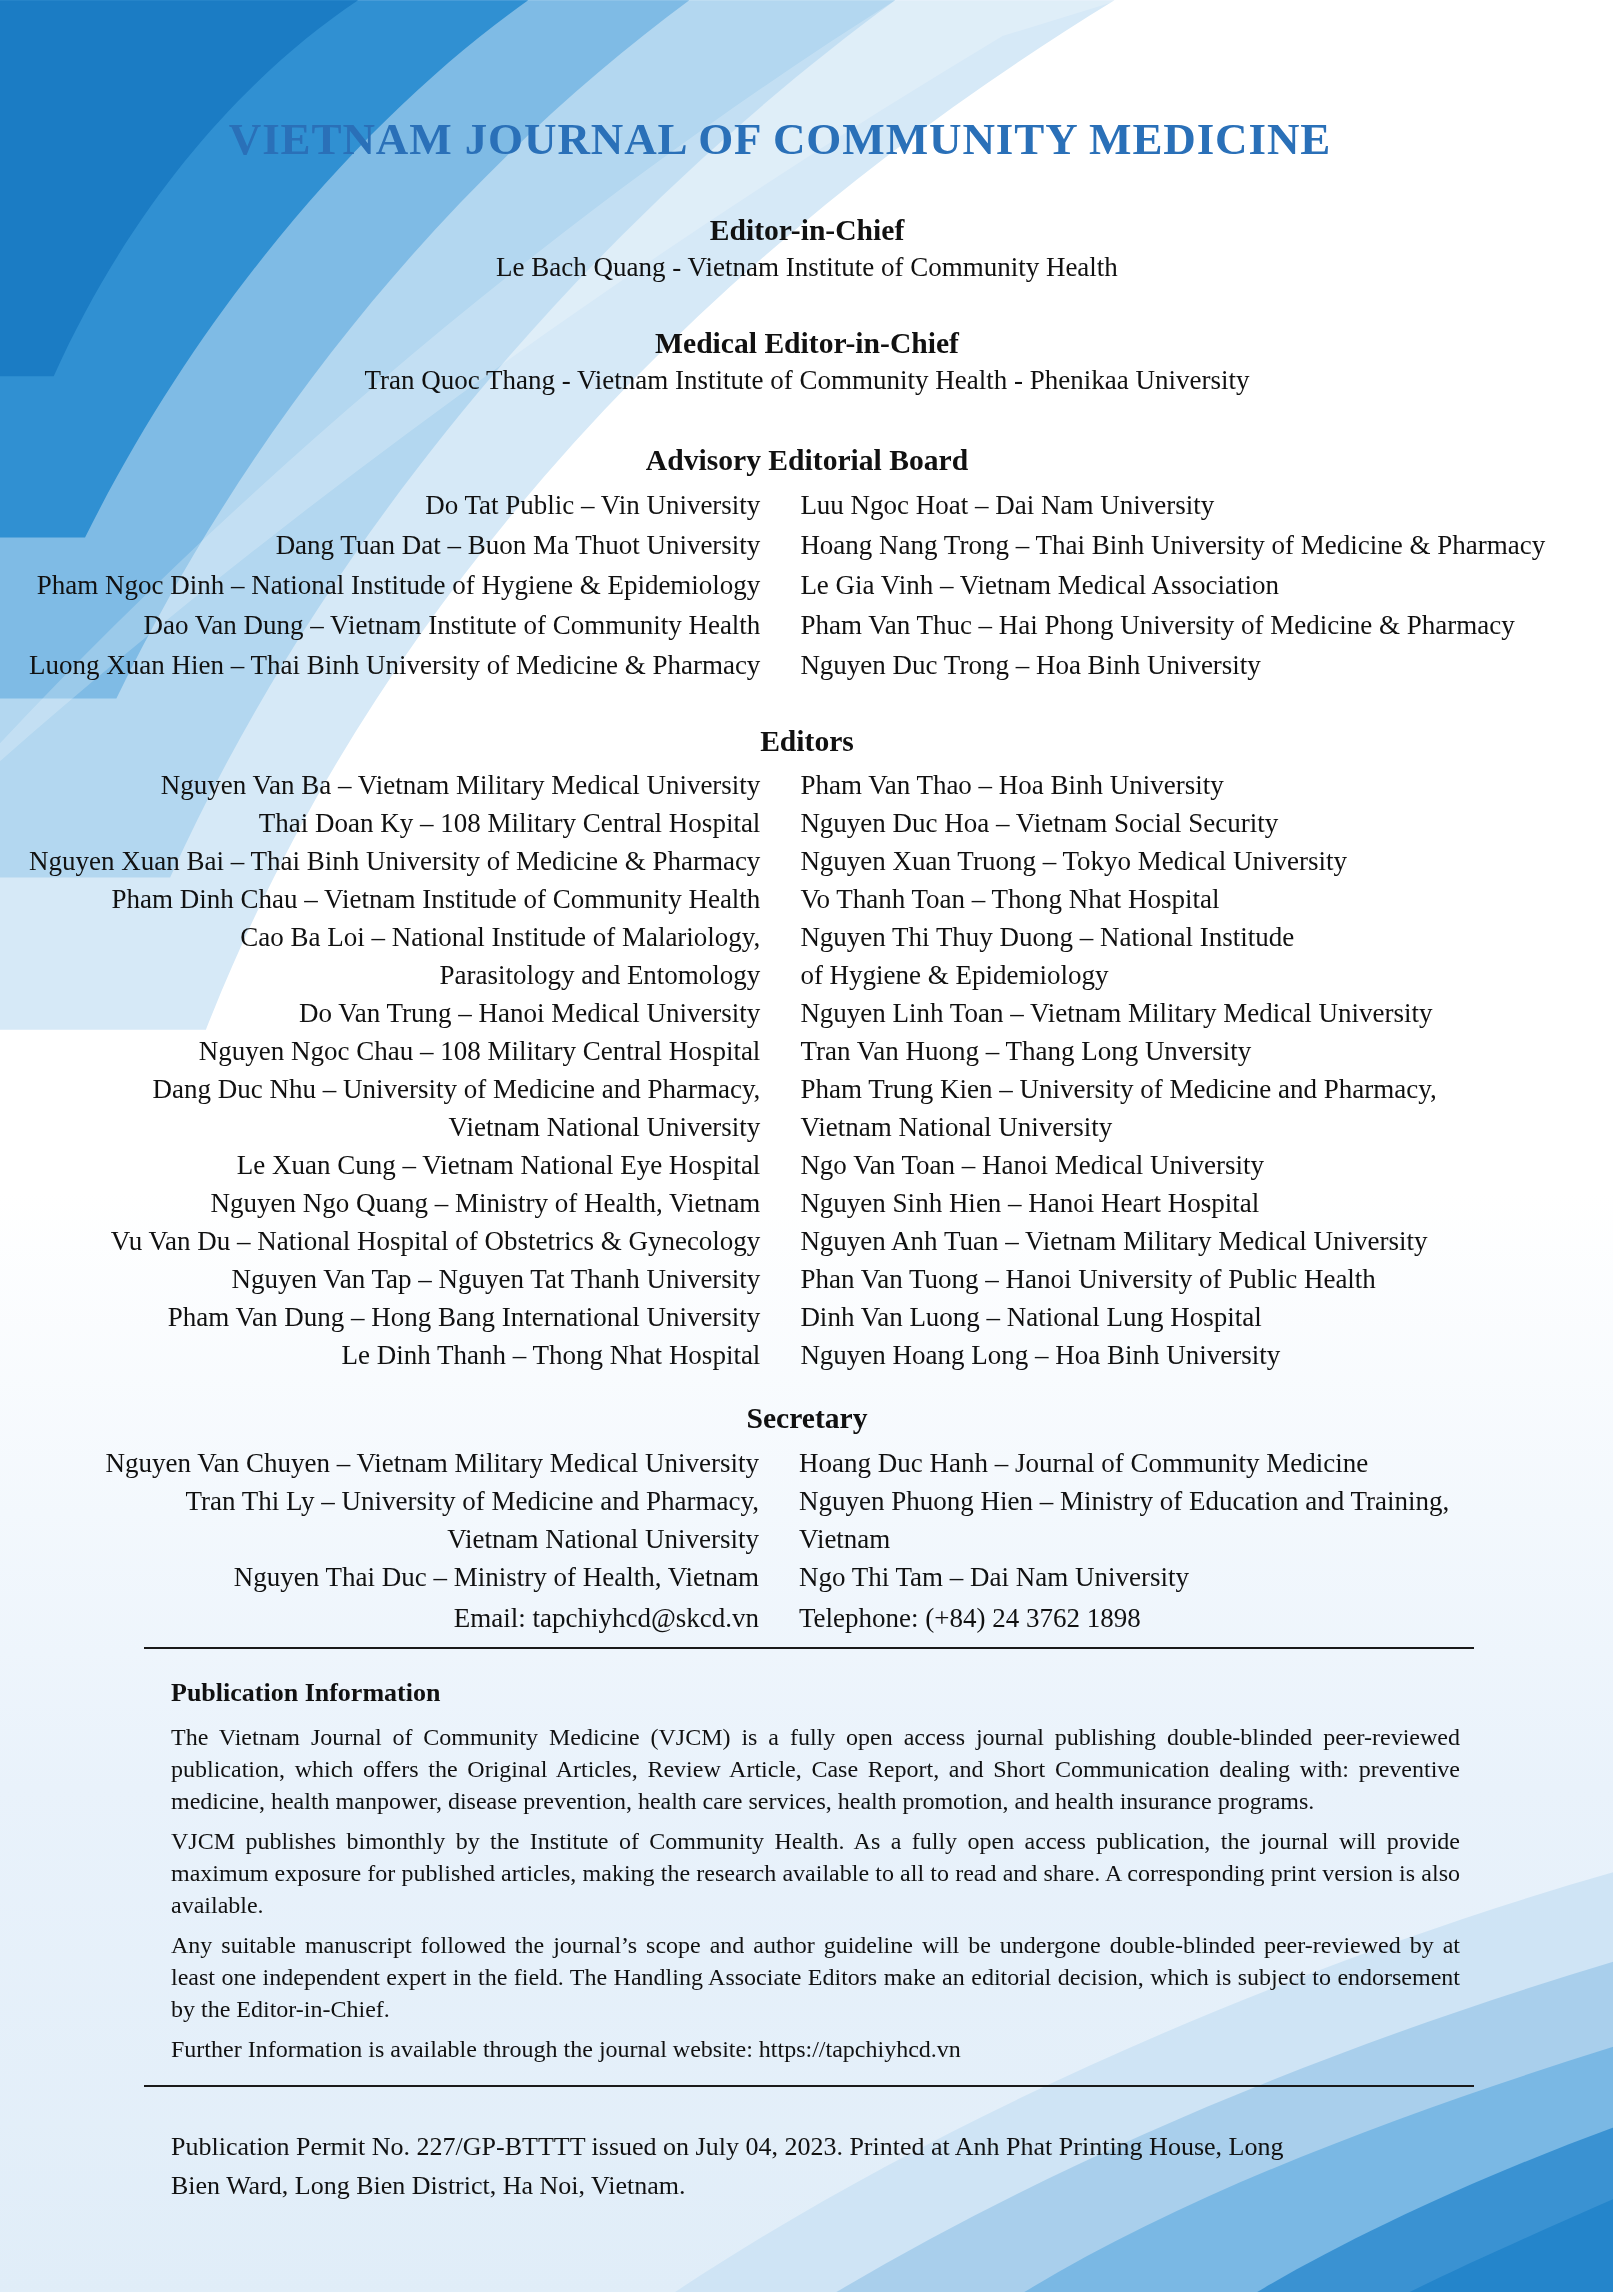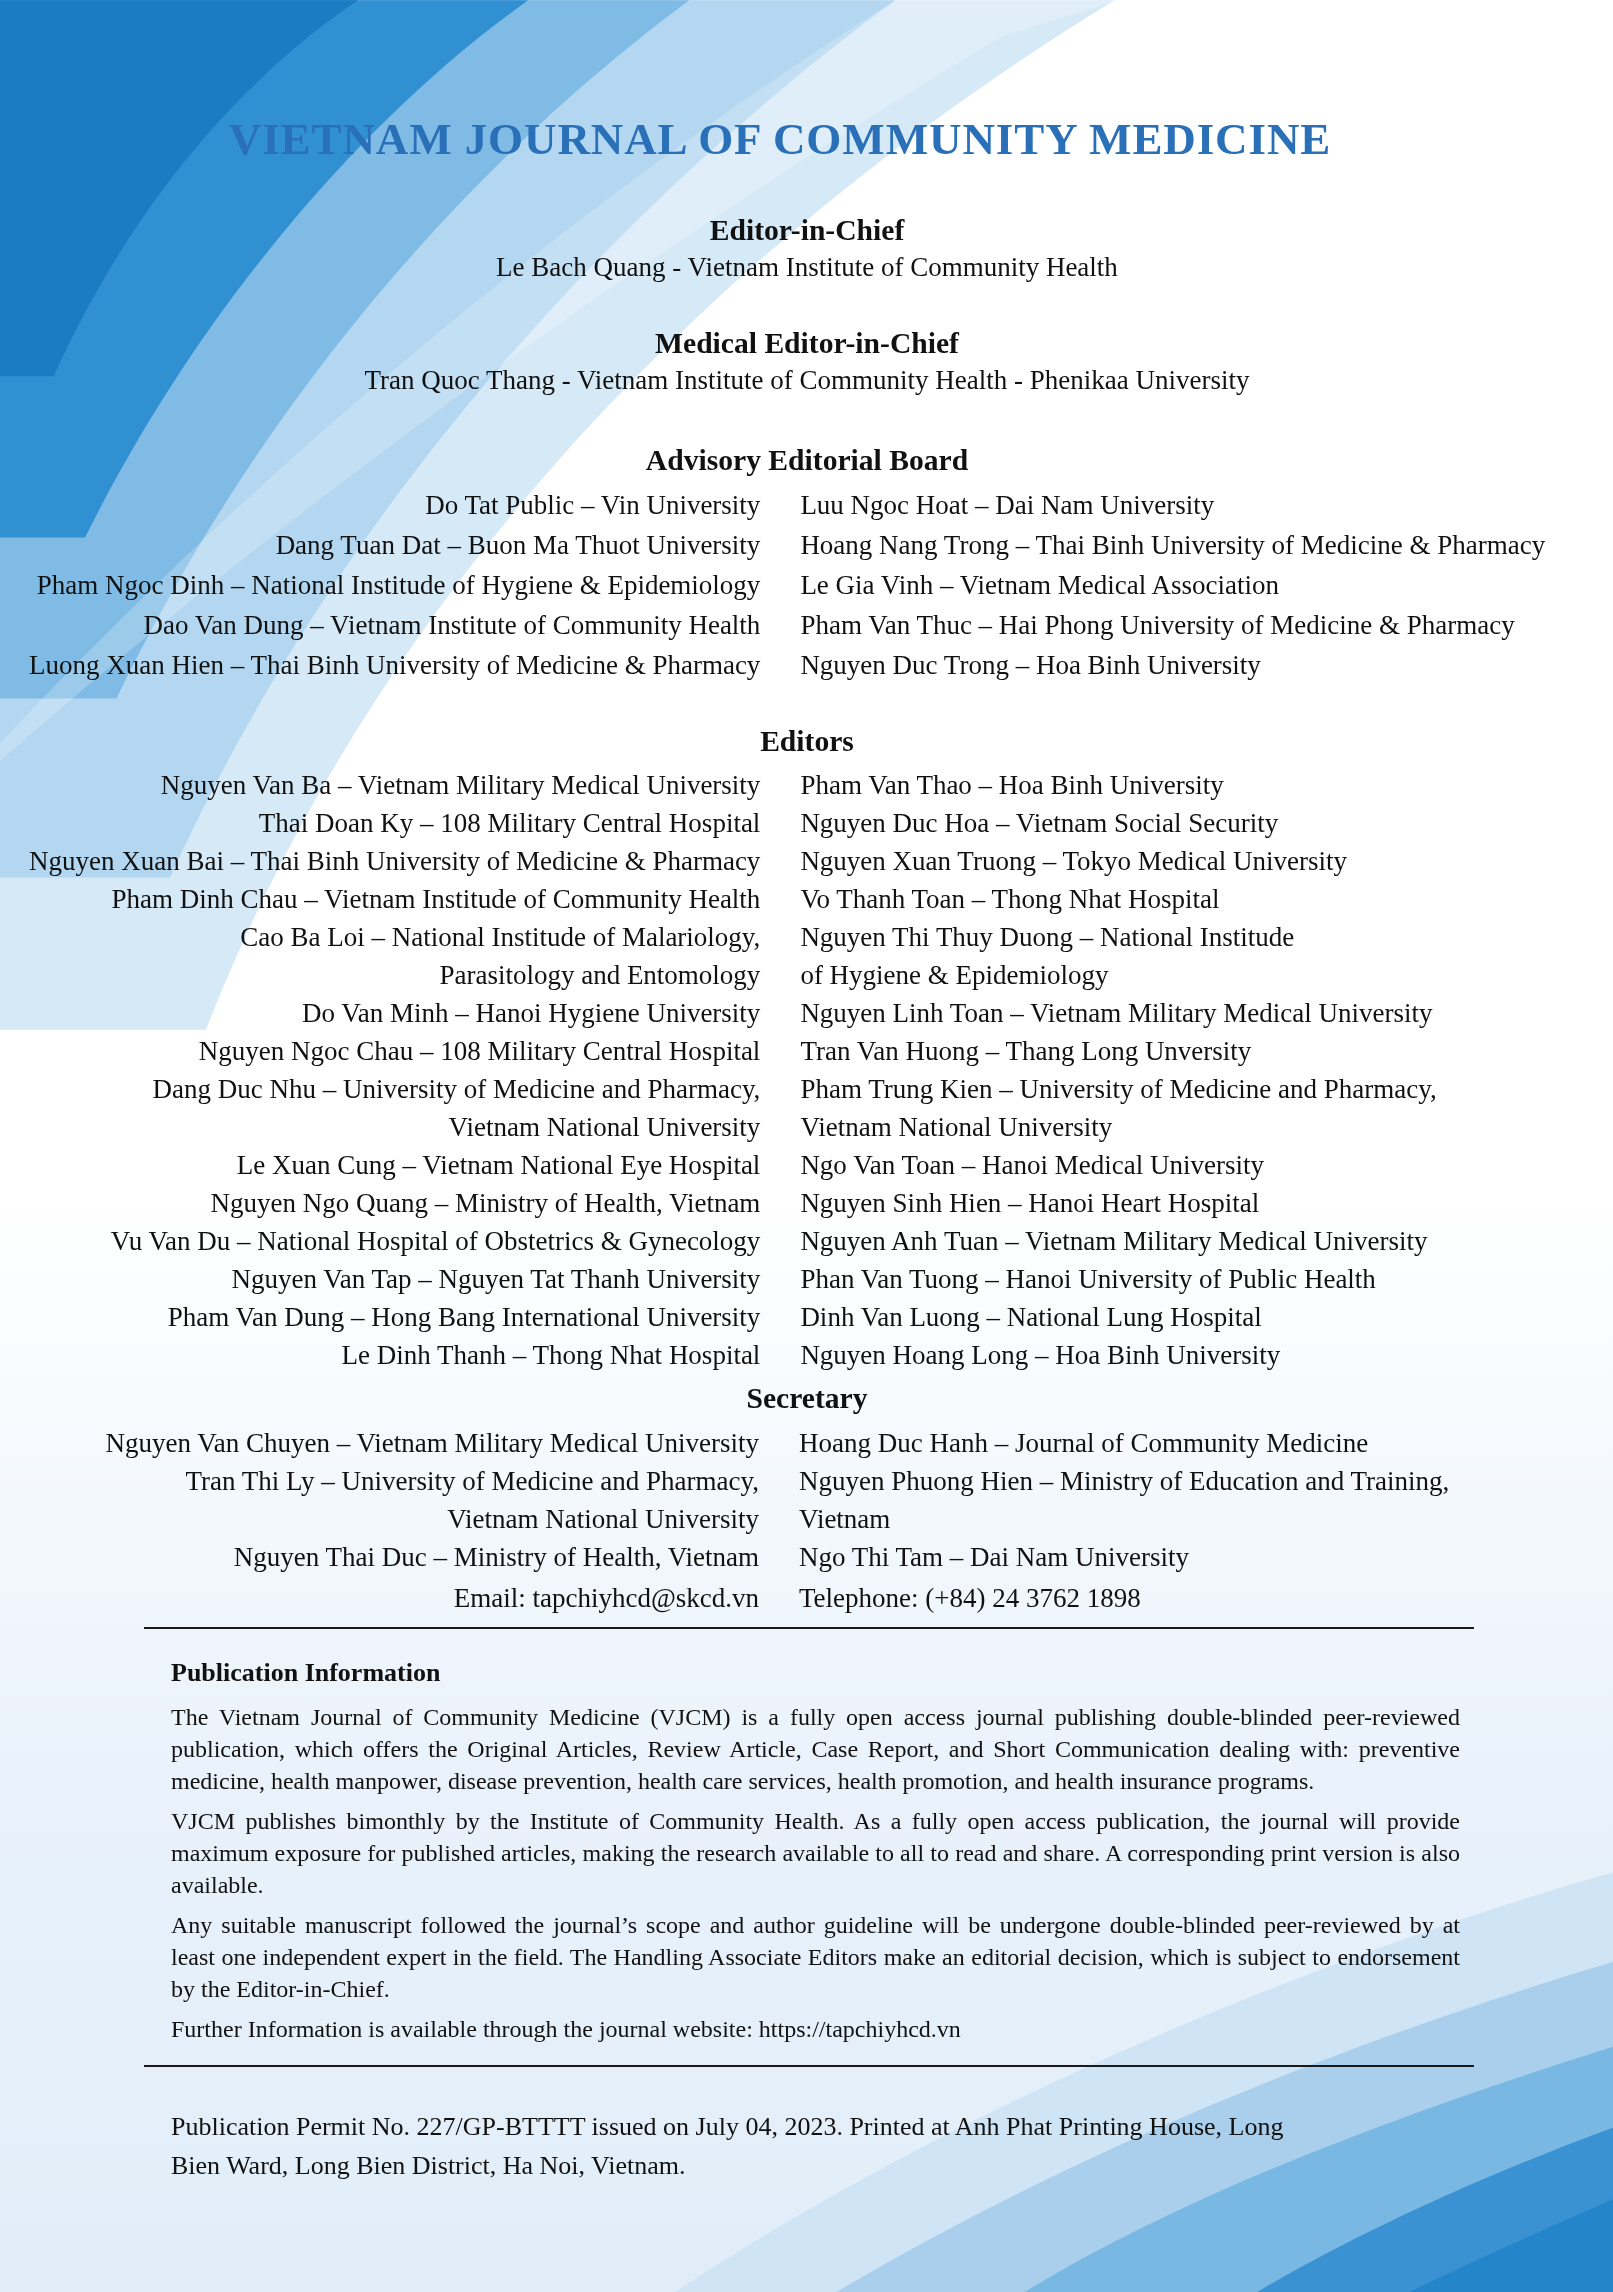--- a/index.html
+++ b/index.html
@@ -22,21 +22,21 @@
     letter-spacing:0.9px;white-space:nowrap;
   }
   .center-block{text-align:center;}
   .block-eic{margin-top:47px;}
   .block-deputy{margin-top:39px;}
   .section-heading{font-size:29.6px;font-weight:bold;line-height:36px;white-space:nowrap;}
   .center-entry{font-size:27px;line-height:38px;white-space:nowrap;}
 
   .section-advisory{margin-top:43px;}
   .section-editors{margin-top:38px;}
-  .section-secretary{margin-top:6px;}
+  .section-secretary{margin-top:26px;}
   .section .section-heading{text-align:center;margin-bottom:7.2px;}
 
   .columns{display:flex;align-items:flex-start;}
   .col{font-size:27px;}
   .col.left{flex:0 0 730px;text-align:right;}
   .col.right{flex:1;margin-left:40px;text-align:left;}
   .col div{white-space:nowrap;}
   .lh45 .col div{line-height:40px;}
   .lh42 .col div{line-height:38px;}
 
@@ -109,21 +109,21 @@
   <div class="section section-editors">
     <div class="section-heading">Editors</div>
     <div class="columns lh42">
       <div class="col left">
           <div>Nguyen Van Ba – Vietnam Military Medical University</div>
           <div>Thai Doan Ky – 108 Military Central Hospital</div>
           <div>Nguyen Xuan Bai – Thai Binh University of Medicine &amp; Pharmacy</div>
           <div>Pham Dinh Chau – Vietnam Institude of Community Health</div>
           <div>Cao Ba Loi – National Institude of Malariology,</div>
           <div>Parasitology and Entomology</div>
-          <div>Do Van Minh – Hanoi Hygiene University</div>
+          <div>Do Van Trung – Hanoi Medical University</div>
           <div>Nguyen Ngoc Chau – 108 Military Central Hospital</div>
           <div>Dang Duc Nhu – University of Medicine and Pharmacy,</div>
           <div>Vietnam National University</div>
           <div>Le Xuan Cung – Vietnam National Eye Hospital</div>
           <div>Nguyen Ngo Quang – Ministry of Health, Vietnam</div>
           <div>Vu Van Du – National Hospital of Obstetrics &amp; Gynecology</div>
           <div>Nguyen Van Tap – Nguyen Tat Thanh University</div>
           <div>Pham Van Dung – Hong Bang International University</div>
           <div>Le Dinh Thanh – Thong Nhat Hospital</div>
         </div>

